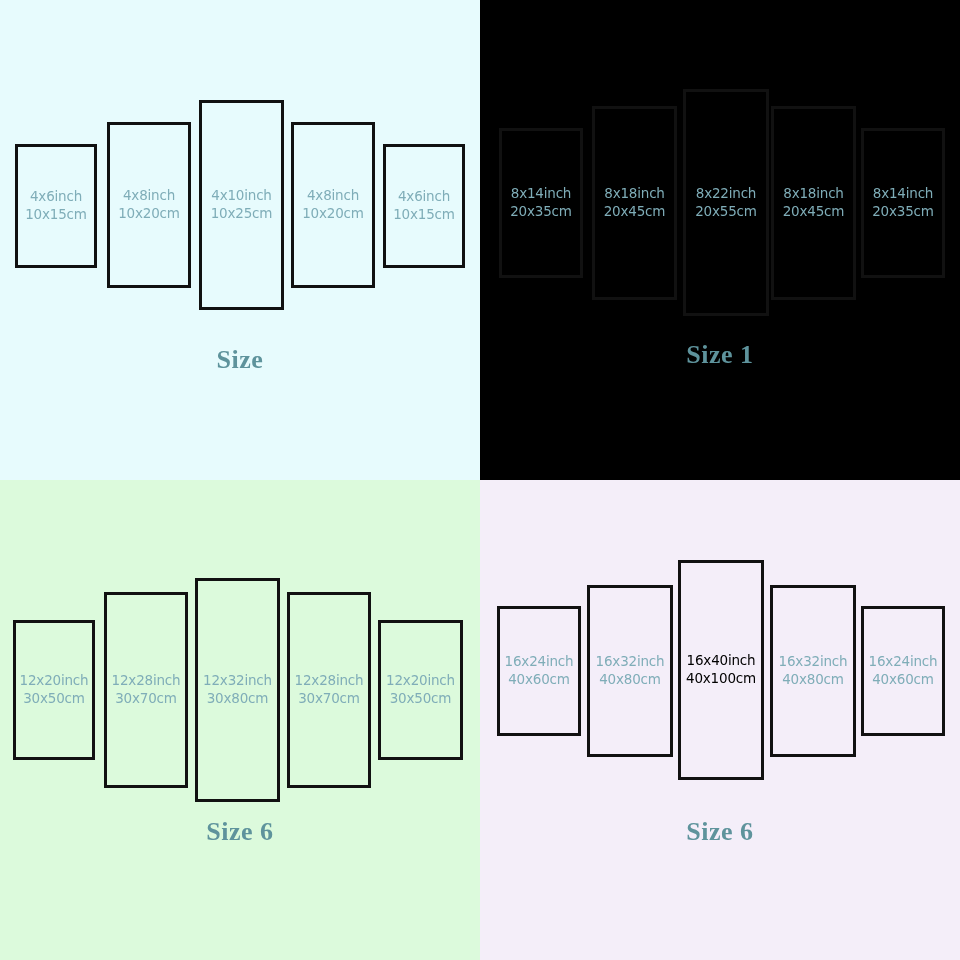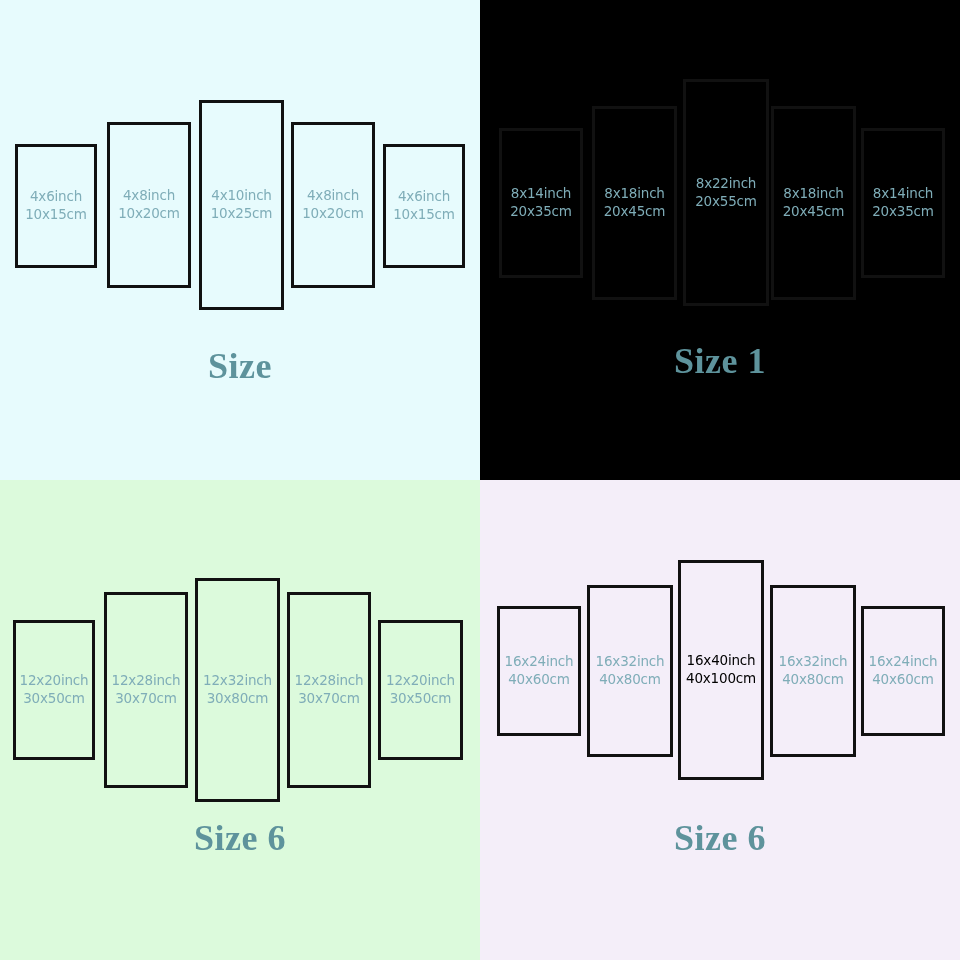--- a/index.html
+++ b/index.html
@@ -58,21 +58,21 @@
     display: block;
   }
   .quadrant-title {
     position: absolute;
     left: 0;
     width: 480px;
     text-align: center;
     color: #5e939c;
     font-family: "Liberation Serif", "DejaVu Serif", serif;
     font-weight: bold;
-    font-size: 36px;
+    font-size: 26px;
     letter-spacing: 0.5px;
   }
 </style>
 </head>
 <body>
 
 <div class="size-chart">
 
   <div class="quadrant" style="background: rgb(231, 251, 253);">
     <div class="panel-stage">
@@ -117,21 +117,21 @@
           <span>8x14inch</span>
           <span class="line2">20x35cm</span>
         </span>
       </div>
       <div class="panel" style="left: 112px; top: 106px; width: 85px; height: 194px; border-color: rgb(17, 17, 17);">
         <span class="panel-label" style="color: rgb(127, 173, 184);">
           <span>8x18inch</span>
           <span class="line2">20x45cm</span>
         </span>
       </div>
-      <div class="panel" style="left: 203px; top: 79px; width: 86px; height: 227px; border-color: rgb(17, 17, 17);">
+      <div class="panel" style="left: 203px; top: 89px; width: 86px; height: 227px; border-color: rgb(17, 17, 17);">
         <span class="panel-label" style="color: rgb(127, 173, 184);">
           <span>8x22inch</span>
           <span class="line2">20x55cm</span>
         </span>
       </div>
       <div class="panel" style="left: 291px; top: 106px; width: 85px; height: 194px; border-color: rgb(17, 17, 17);">
         <span class="panel-label" style="color: rgb(127, 173, 184);">
           <span>8x18inch</span>
           <span class="line2">20x45cm</span>
         </span>

